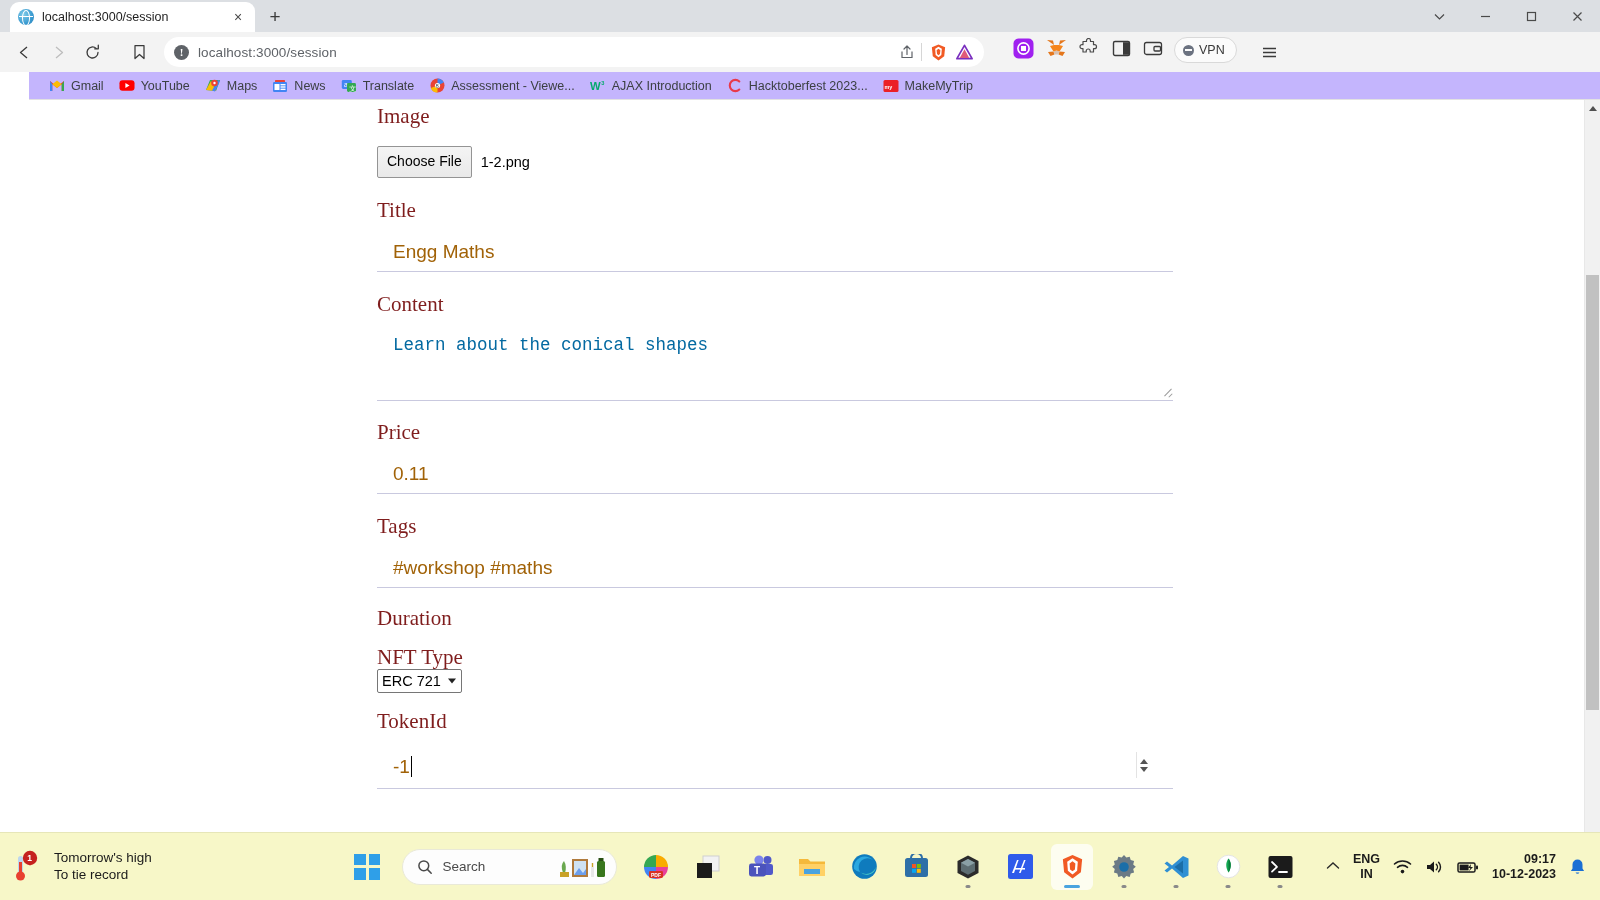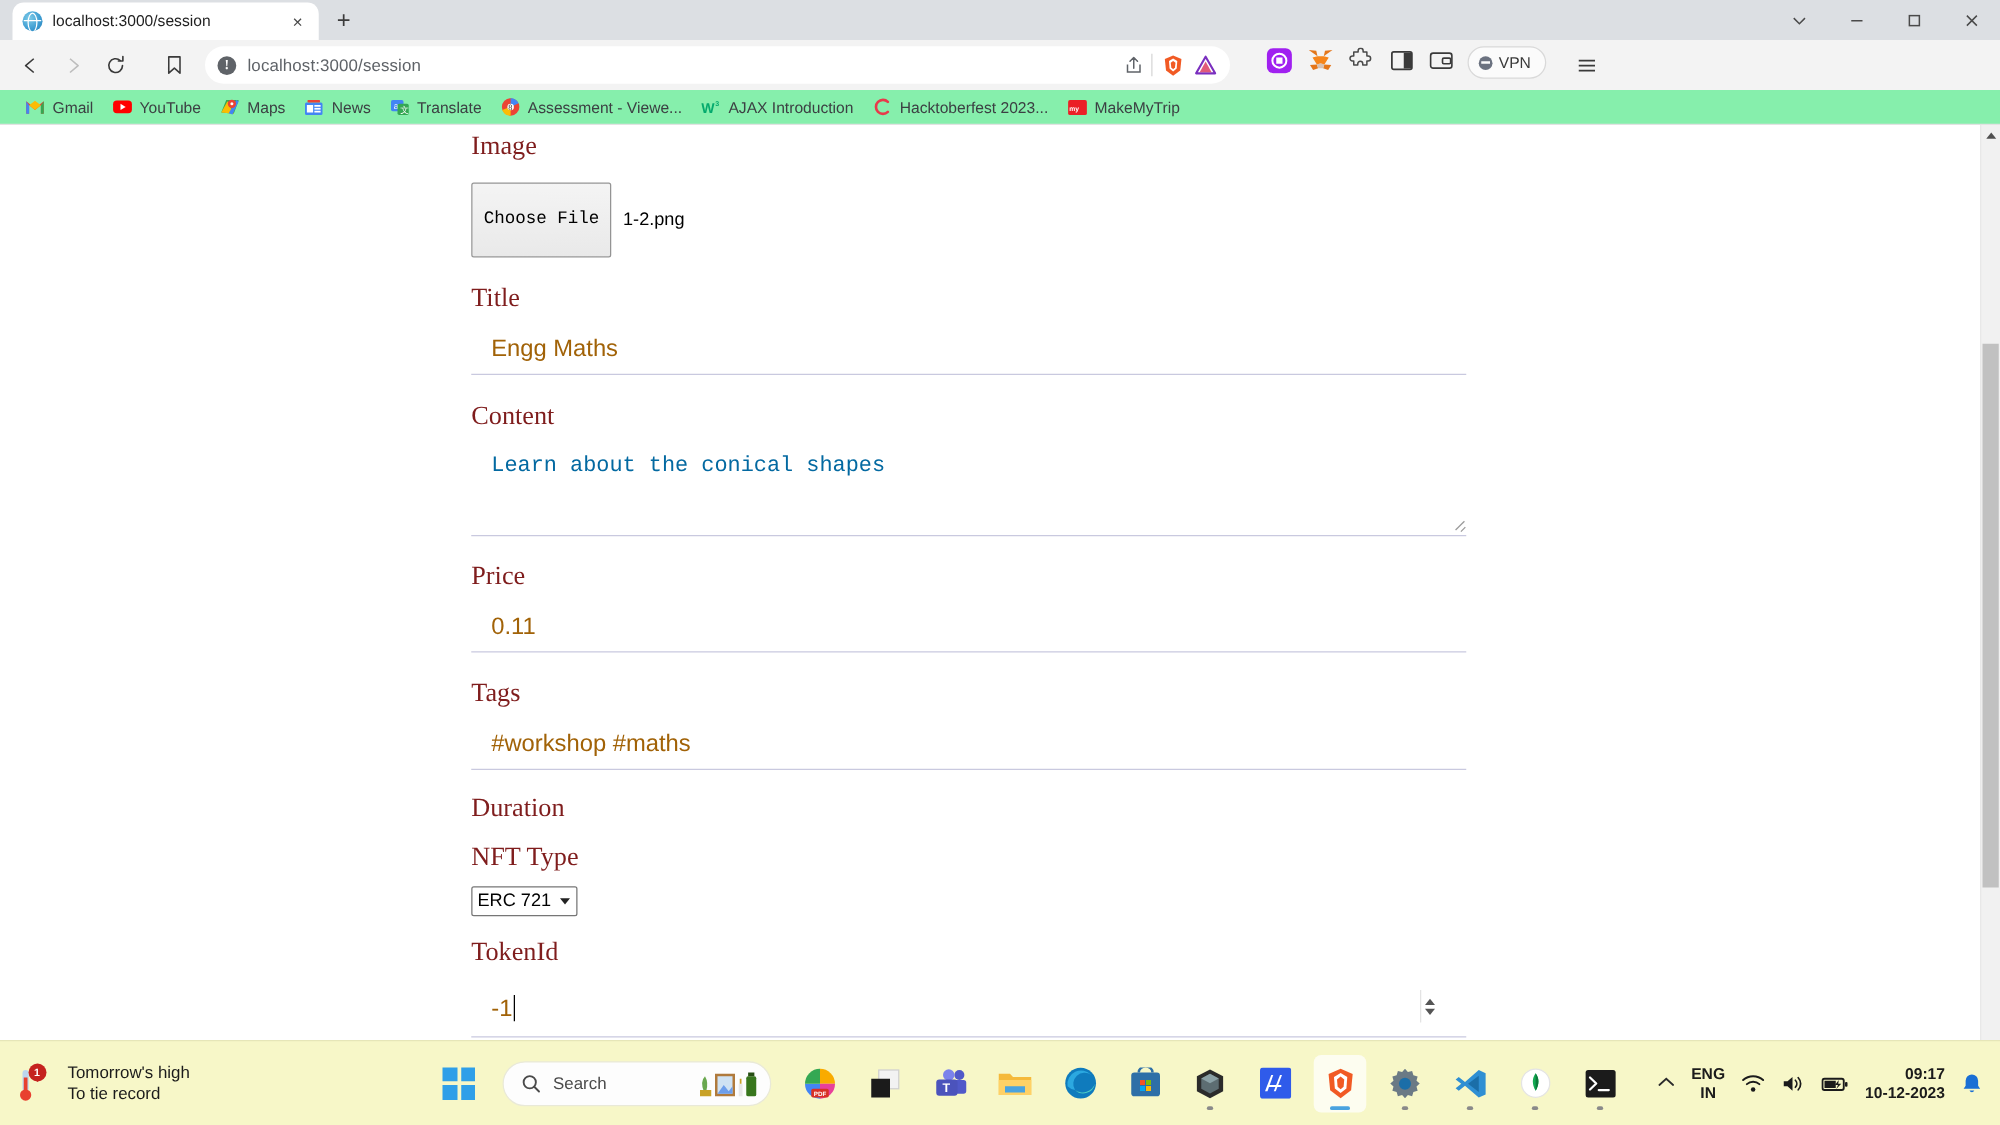--- a/index.html
+++ b/index.html
@@ -95,22 +95,22 @@
   .vpn-pill {
     height: 26px; border: 1px solid #d9d9d9; border-radius: 13px;
     display: flex; align-items: center; gap: 5px; padding: 0 11px 0 8px;
     font-size: 12.5px; color: #3a3a3a; background:#fbfbfb;
   }
   .vpn-dot { width:11px;height:11px;border-radius:50%;background:#6b7280; position:relative;}
   .vpn-dot::after{content:"";position:absolute;left:2px;top:4.6px;width:7px;height:1.6px;background:#fbfbfb;}
   .hamburger { width: 30px; height:30px; margin-left: 8px; display:flex;align-items:center;justify-content:center;color:#3a3a3a;}
 
   .bookmarkbar {
-    height: 28px; background: #86efac; display: flex; align-items: center;
-    padding: 0 14px; gap: 0px; flex: 0 0 28px; border-bottom: 1px solid #e2e2e2;
+    height: 28px; background: #c4b5fd; display: flex; align-items: center;
+    padding: 0 14px; gap: 0px; flex: 0 0 28px; border-bottom: 1px solid #e2e2e2; margin-left: 29px;
   }
   .bm { display: flex; align-items: center; gap: 6px; padding: 3px 9px 3px 6px; border-radius: 5px; }
   .bm-label { font-size: 12.5px; color: #3c4043; white-space: nowrap; }
   .bm-ico { width: 16px; height: 16px; display:flex;align-items:center;justify-content:center; flex:0 0 16px; }
 
   
   .viewport {
     flex: 1; background: #ffffff; position: relative; overflow: hidden; display:flex;
   }
   .page {
@@ -138,23 +138,23 @@
     pointer-events: none;
   }
   .resize-grip::before, .resize-grip::after {
     content:""; position:absolute; background:#9a9a9a; height:1px; transform: rotate(-45deg);
   }
   .resize-grip::before { width: 10px; right: 0px; top: 7px; }
   .resize-grip::after  { width: 5px; right: 0px; top: 10px; }
 
   .filerow { display: flex; align-items: center; gap: 9px; }
   .choose-file {
-    font-family: Liberation Mono, monospace; font-size: 14px; color: #000;
+    font-family: Liberation Sans, sans-serif; font-size: 14px; color: #000;
     background: linear-gradient(#f4f4f4,#e9e9e9); border: 1px solid #949494;
-    border-radius: 2px; padding: 20px 9px; line-height: 1.25;
+    border-radius: 2px; padding: 6px 9px; line-height: 1.25;
   }
   .file-name { font-size: 14.5px; color: #000; }
 
   .sel {
     font-family: "Liberation Sans", sans-serif; font-size: 14.5px; color: #000;
     background: #ffffff; border: 1px solid #767676; border-radius: 2px;
     padding: 2px 20px 2px 4px; line-height: 1.3; position: relative; display: inline-block;
   }
   .sel .chev {
     position: absolute; right: 5px; top: 50%; transform: translateY(-50%);
@@ -495,21 +495,21 @@
         </div>
 
         <div class="flabel" style="margin-top:22px">Tags</div>
         <div style="position:relative;margin-top:14px">
           <input class="finput-line" value="#workshop #maths" style="">
         </div>
 
         <div class="flabel" style="margin-top:20px">Duration</div>
 
         <div class="flabel" style="margin-top:18px">NFT Type</div>
-        <div style="margin-top:13px">
+        <div style="margin-top:1px">
           <span class="sel">
             <span>ERC 721</span>
             <span class="chev"></span>
           </span>
         </div>
 
         <div class="flabel" style="margin-top:18px">TokenId</div>
         <div class="numwrap" style="margin-top:18px">
           <div class="finput-line" style="padding-bottom:10px"><span>-1</span><span class="caret"></span></div>
           <span class="spinner">

